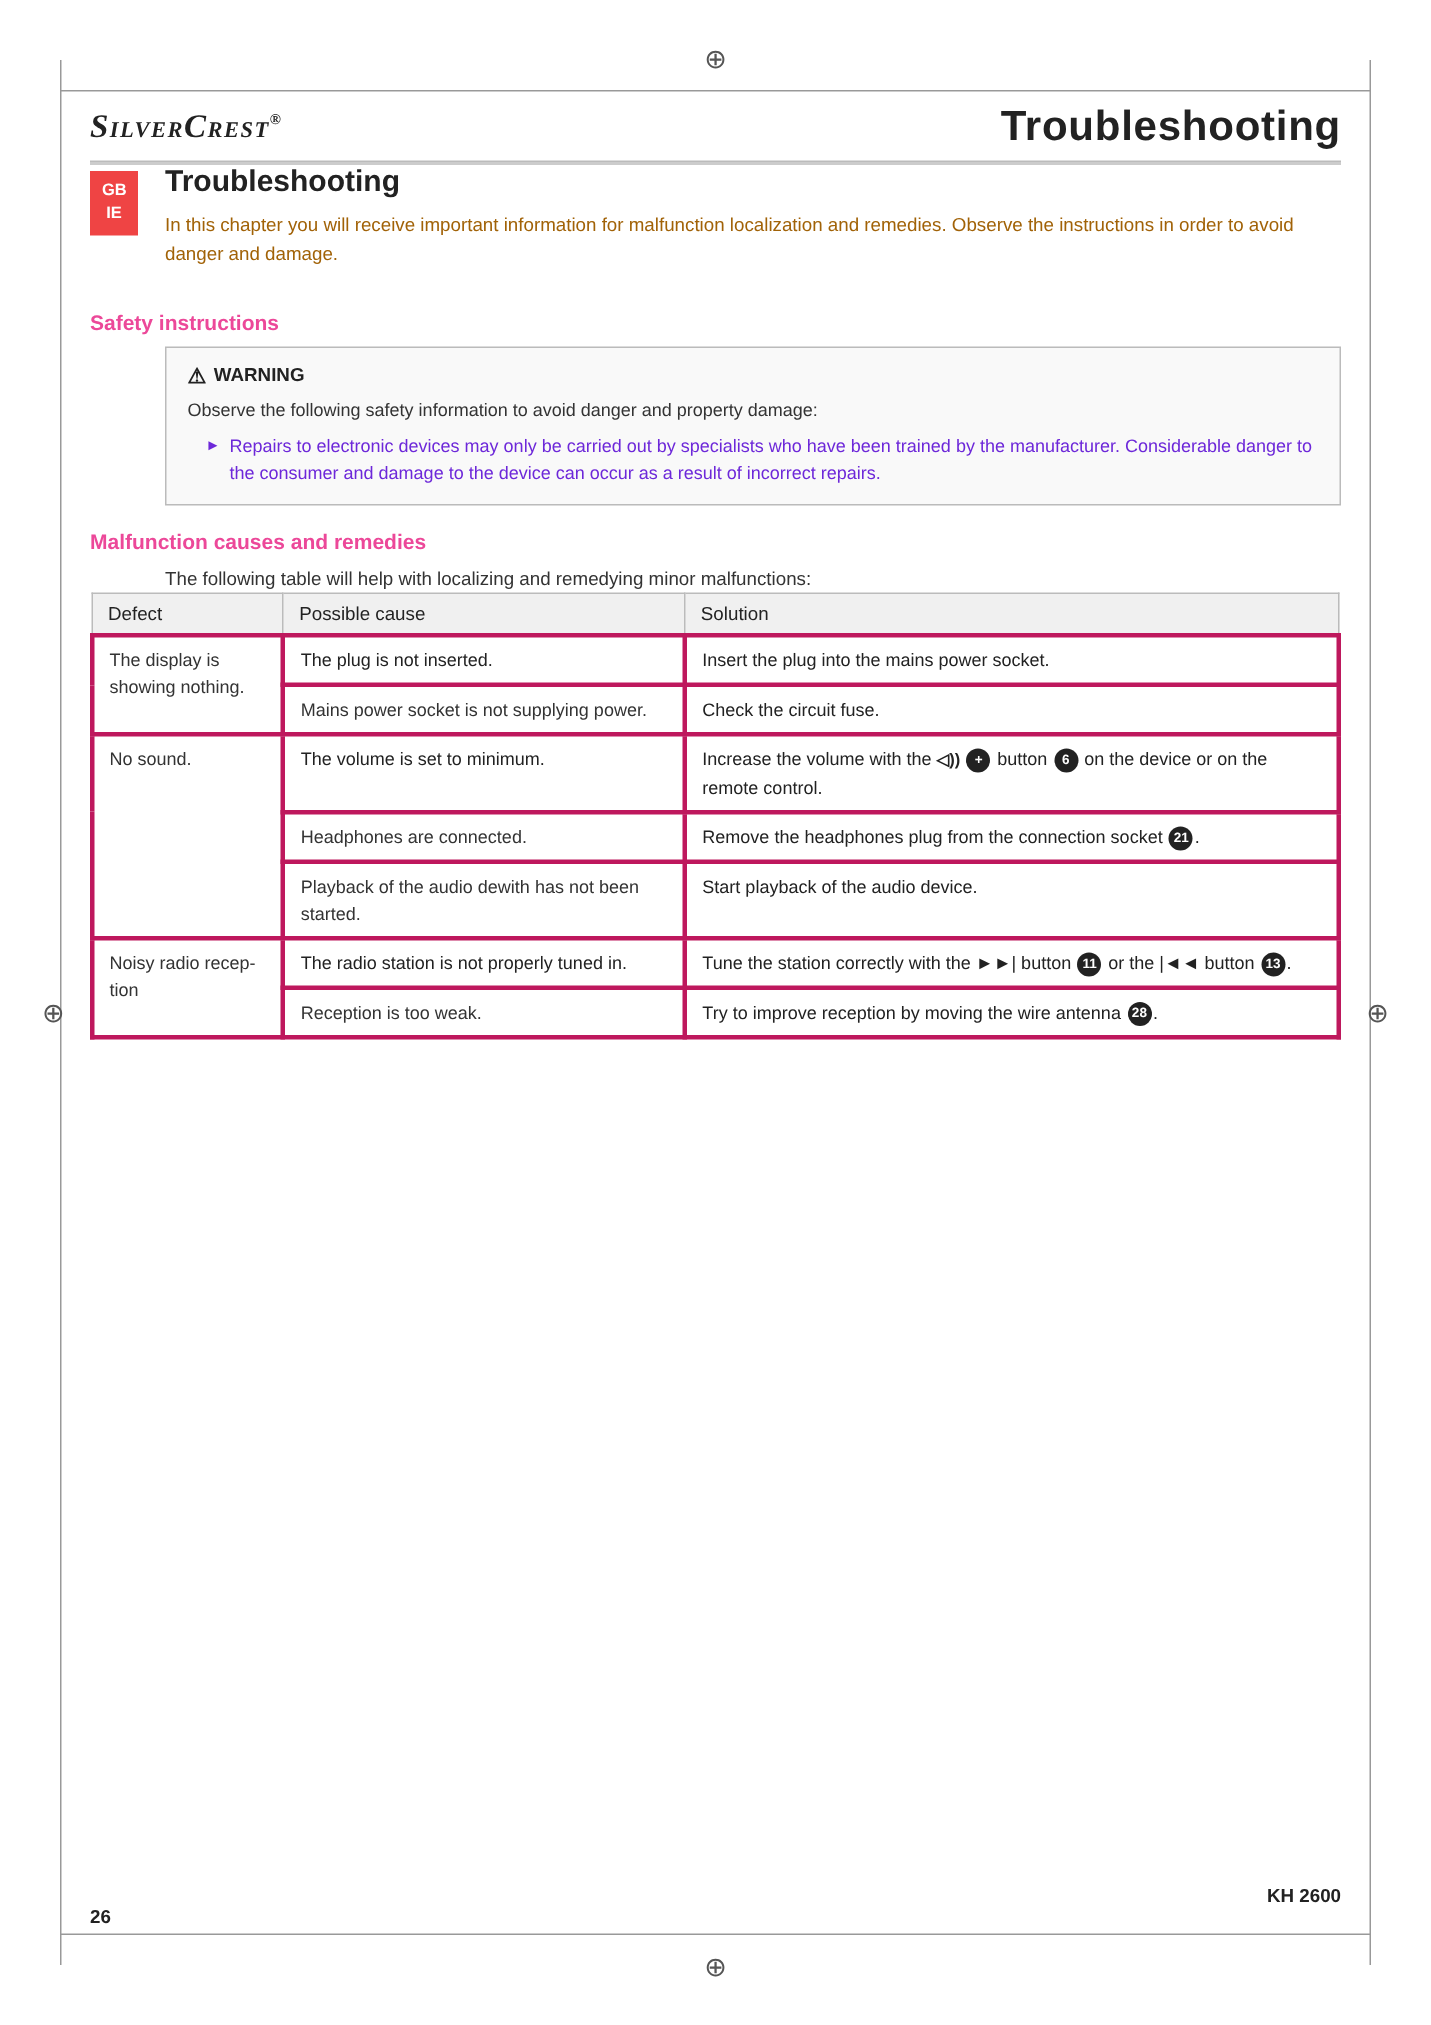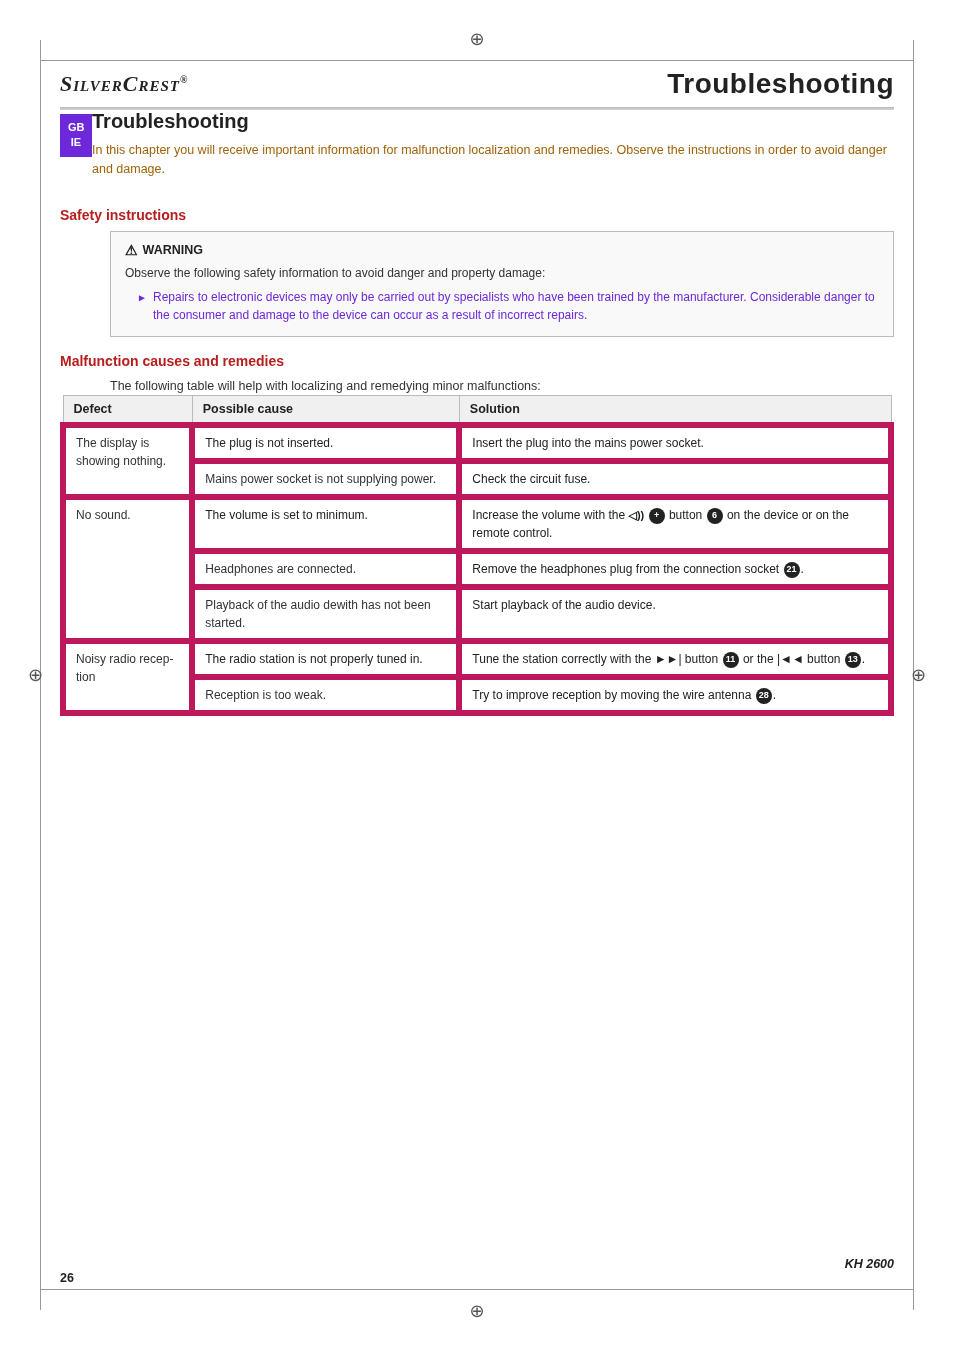--- a/index.html
+++ b/index.html
@@ -89,22 +89,23 @@
       position: absolute;
       top: 110px;
       left: 60px;
       right: 60px;
       bottom: 80px;
     }
 
     
     .country-badge {
       float: left;
+      margin-right: 18px;
       margin-top: 4px;
-      background: #6d28d9;
+      background: #ef4444;
       color: #fff;
       font-size: 11px;
       font-weight: bold;
       padding: 6px 8px;
       line-height: 1.4;
       text-align: center;
       min-width: 32px;
     }
 
     .section-heading {
@@ -118,21 +119,21 @@
       font-size: 12.5px;
       color: #a16207;
       line-height: 1.5;
       margin-left: 50px;
       margin-bottom: 16px;
     }
 
     .subsection-heading {
       font-size: 14px;
       font-weight: bold;
-      color: #b91c1c;
+      color: #ec4899;
       margin-bottom: 8px;
       clear: both;
     }
 
     
     .warning-box {
       border: 1px solid #bbb;
       background: #f9f9f9;
       padding: 10px 14px 12px 14px;
       margin-bottom: 16px;
@@ -195,26 +196,26 @@
       border-collapse: collapse;
       margin-left: 0;
       font-size: 12px;
     }
 
     .malfunction-table th {
       background: #f0f0f0;
       border: 1px solid #bbb;
       padding: 6px 10px;
       text-align: left;
-      font-weight: bold;
+      font-weight: normal;
       font-size: 12.5px;
     }
 
     .malfunction-table td {
-      border: 6px solid #be185d;
+      border: 3px solid #be185d;
       padding: 6px 10px;
       vertical-align: top;
       line-height: 1.5;
     }
 
     .malfunction-table tr td:first-child {
       font-size: 12px;
       color: #333;
     }
 
@@ -248,21 +249,20 @@
       font-size: 12.5px;
       font-weight: bold;
       color: #222;
       margin-top: 28px;
     }
 
     .model-number {
       font-size: 12.5px;
       font-weight: bold;
       color: #222;
-      font-style: italic;
     }
 
     .header-divider {
       position: absolute;
       top: 107px;
       left: 60px;
       right: 60px;
       height: 1px;
       background: #bbb;
     }

